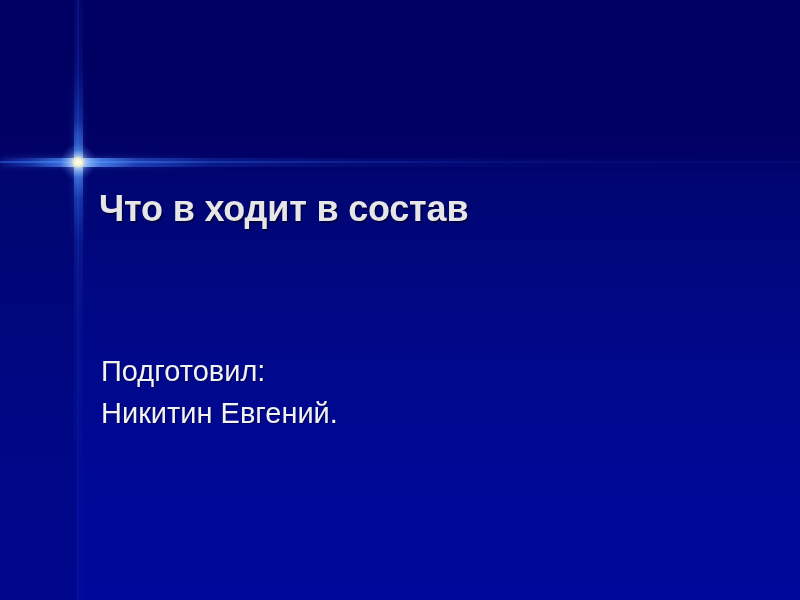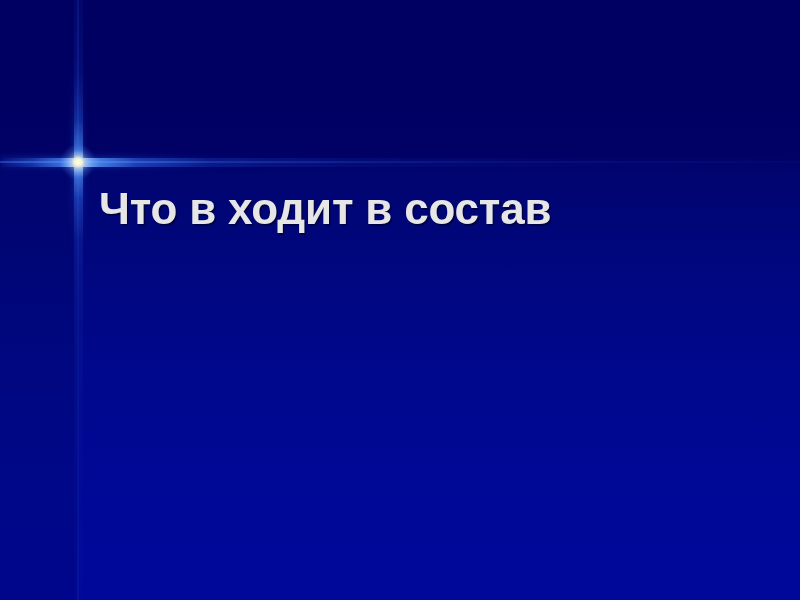--- a/index.html
+++ b/index.html
@@ -182,21 +182,21 @@
   }
 
   
   .title-block {
     position: absolute;
     left: 99px;
     top: 184px;
     width: 610px;
   }
   .title-line {
-    font-size: 44px;
+    font-size: 36px;
     line-height: 49px;
     font-weight: bold;
     color: #e6e6e6;
     letter-spacing: -0.2px;
     text-shadow: 1.5px 1.5px 0 rgba(0,0,25,0.55);
     white-space: nowrap;
   }
   .subtitle-block {
     position: absolute;
     left: 101px;
@@ -229,14 +229,18 @@
     <div class="ray-h"></div>
     <div class="ray-v"></div>
     <div class="core"></div>
     <div class="core-hot"></div>
   </div>
 
   <div class="title-block">
     <div class="title-line">Что в ходит в состав</div>
   </div>
 
+  <div class="subtitle-block">
+    <div class="subtitle-line">Подготовил:</div>
+    <div class="subtitle-line">Никитин Евгений.</div>
+  </div>
 
 </div>
 
 </body></html>

